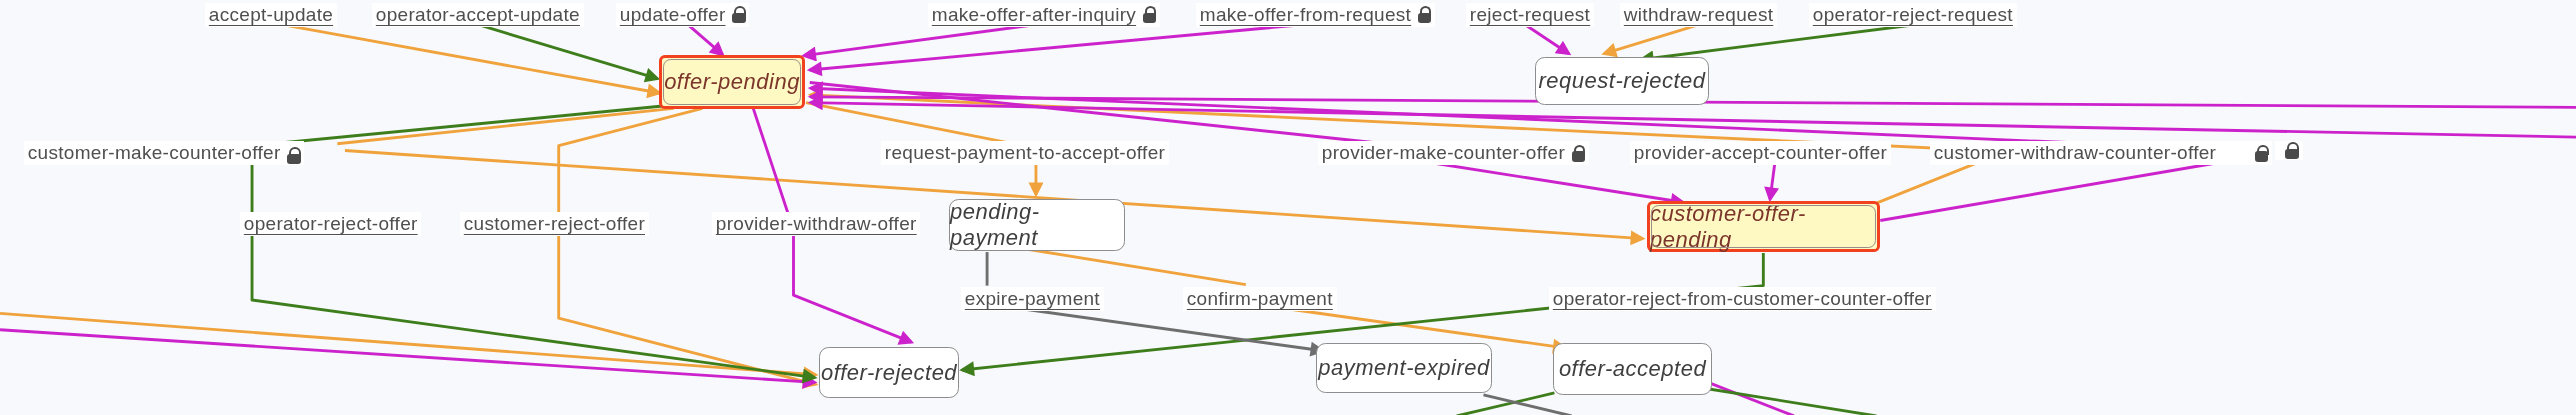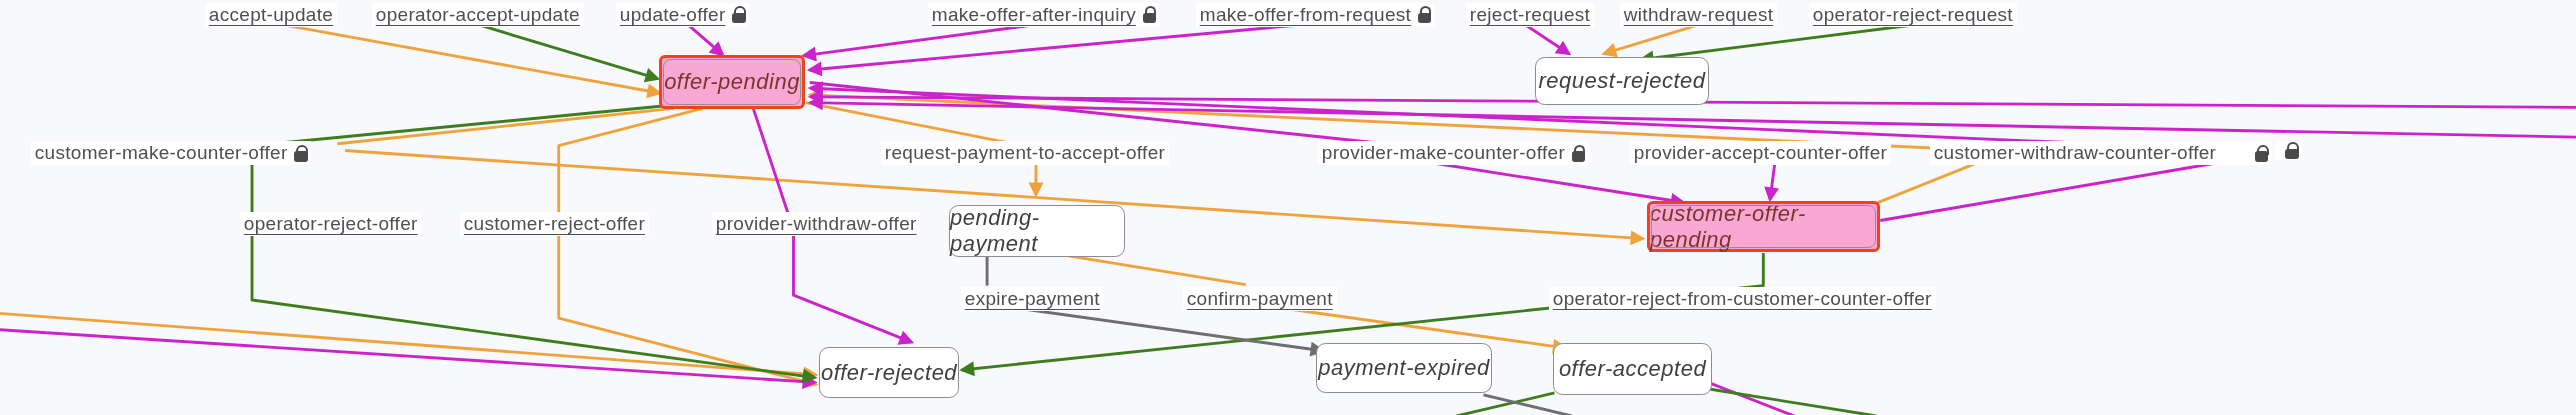--- a/index.html
+++ b/index.html
@@ -3,21 +3,21 @@
 <meta charset="utf-8">
 <style>
   html,body{margin:0;padding:0;}
   body{font-family:"Liberation Sans", sans-serif;}
   #canvas{position:relative;width:2576px;height:416px;overflow:hidden;background:#f8f9fc;}
   #edge-layer{position:absolute;left:0;top:0;width:2576px;height:416px;}
   .node{position:absolute;display:flex;align-items:center;justify-content:center;
         background:#ffffff;border:1.9px solid #8d8d8d;border-radius:9.6px;
         font-style:italic;font-size:22px;color:#3f3f3f;letter-spacing:0.5px;
         box-sizing:border-box;cursor:pointer;z-index:3;}
-  .node.highlighted{background:#f9a8d4;border:3.8px solid #f2411f;border-radius:5.8px;color:#7b352b;}
+  .node.highlighted{background:#fef9c3;border:3.8px solid #f2411f;border-radius:5.8px;color:#7b352b;}
   .node.highlighted .inner{position:absolute;inset:1px;border:1px solid #9a8c88;border-radius:7.7px;pointer-events:none;}
   .transition{position:absolute;display:inline-flex;align-items:center;white-space:nowrap;
         background:#ffffff;padding:1px 3.8px;font-size:19px;color:#4f4f4f;letter-spacing:0.3px;
         z-index:2;cursor:pointer;}
   .transition .txt{display:inline-block;}
   .transition.underline .txt{text-decoration:underline;text-decoration-thickness:1.4px;text-underline-offset:3.8px;}
   .lock{display:inline-block;position:relative;width:13.4px;height:17px;margin-left:6.7px;flex:0 0 auto;}
   .lock::before{content:"";position:absolute;left:1.9px;top:0;width:7.7px;height:8.6px;
         border:2.4px solid #4a4a4a;border-bottom:none;border-radius:5.8px 5.8px 0 0;}
   .lock::after{content:"";position:absolute;left:0;bottom:0;width:13.4px;height:10.5px;
@@ -80,21 +80,21 @@
       </g>
   </svg>
   <div id="nodes-root">
       <div class="node highlighted" style="left: 659px; top: 55px; width: 146px; height: 54px;">
         <span class="inner"></span>
         <span>offer-pending</span>
       </div>
       <div class="node" style="left: 1535px; top: 57px; width: 174px; height: 48px;">
         <span>request-rejected</span>
       </div>
-      <div class="node" style="left: 949px; top: 199px; width: 176px; height: 52px; margin-top: 6px;">
+      <div class="node" style="left: 949px; top: 199px; width: 176px; height: 52px;">
         <span>pending-payment</span>
       </div>
       <div class="node highlighted" style="left: 1647px; top: 201px; width: 233px; height: 51px;">
         <span class="inner"></span>
         <span>customer-offer-pending</span>
       </div>
       <div class="node" style="left: 819px; top: 347px; width: 140px; height: 51px;">
         <span>offer-rejected</span>
       </div>
       <div class="node" style="left: 1316px; top: 343px; width: 176px; height: 50px;">
@@ -125,21 +125,21 @@
       </div>
       <div class="transition underline" style="left: 1466px; top: 2.9px;">
         <span class="txt">reject-request</span>
       </div>
       <div class="transition underline" style="left: 1620px; top: 2.9px;">
         <span class="txt">withdraw-request</span>
       </div>
       <div class="transition underline" style="left: 1809px; top: 2.9px;">
         <span class="txt">operator-reject-request</span>
       </div>
-      <div class="transition" style="left: 31px; top: 141px;">
+      <div class="transition" style="left: 24px; top: 141px; align-items: flex-end;">
         <span class="txt">customer-make-counter-offer</span>
         <span class="lock"></span>
       </div>
       <div class="transition" style="left: 881px; top: 141px; text-align: center;">
         <span class="txt">request-payment-to-accept-offer</span>
       </div>
       <div class="transition" style="left: 1318px; top: 141px;">
         <span class="txt">provider-make-counter-offer</span>
         <span class="lock"></span>
       </div>

